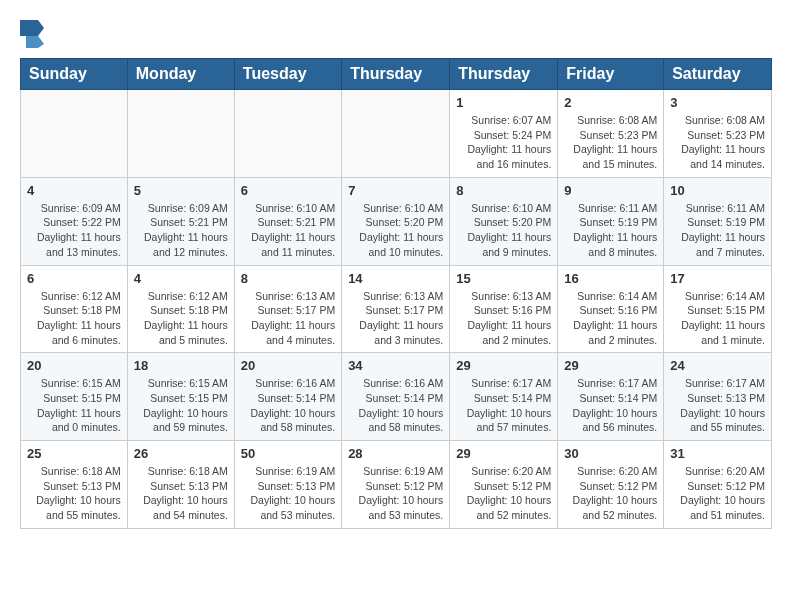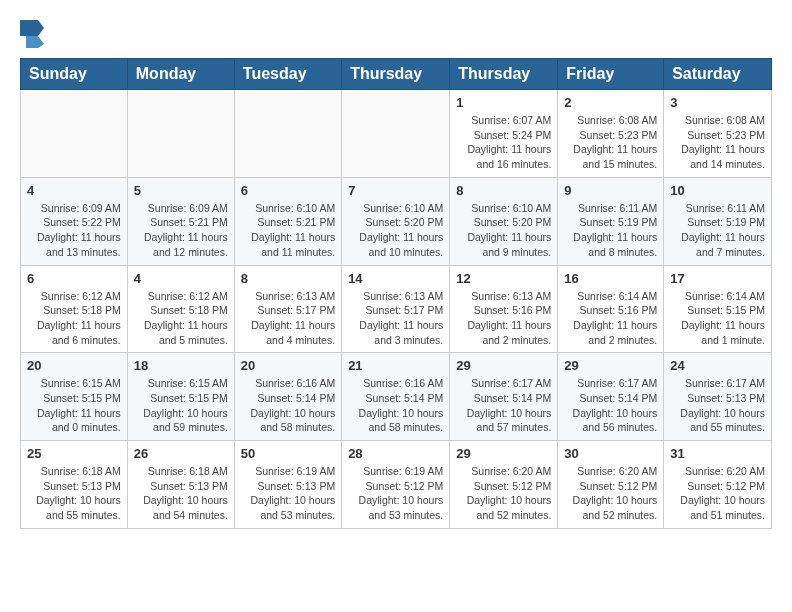--- a/index.html
+++ b/index.html
@@ -193,21 +193,21 @@
         </td>
         <td>
           <span class="day-number">8</span>
           <div class="day-info">Sunrise: 6:13 AM<br>Sunset: 5:17 PM<br>Daylight: 11 hours and 4 minutes.</div>
         </td>
         <td>
           <span class="day-number">14</span>
           <div class="day-info">Sunrise: 6:13 AM<br>Sunset: 5:17 PM<br>Daylight: 11 hours and 3 minutes.</div>
         </td>
         <td>
-          <span class="day-number">12</span>
+          <span class="day-number">15</span>
           <div class="day-info">Sunrise: 6:13 AM<br>Sunset: 5:16 PM<br>Daylight: 11 hours and 2 minutes.</div>
         </td>
         <td>
           <span class="day-number">16</span>
           <div class="day-info">Sunrise: 6:14 AM<br>Sunset: 5:16 PM<br>Daylight: 11 hours and 2 minutes.</div>
         </td>
         <td>
           <span class="day-number">17</span>
           <div class="day-info">Sunrise: 6:14 AM<br>Sunset: 5:15 PM<br>Daylight: 11 hours and 1 minute.</div>
         </td>
@@ -219,21 +219,21 @@
         </td>
         <td>
           <span class="day-number">18</span>
           <div class="day-info">Sunrise: 6:15 AM<br>Sunset: 5:15 PM<br>Daylight: 10 hours and 59 minutes.</div>
         </td>
         <td>
           <span class="day-number">20</span>
           <div class="day-info">Sunrise: 6:16 AM<br>Sunset: 5:14 PM<br>Daylight: 10 hours and 58 minutes.</div>
         </td>
         <td>
-          <span class="day-number">21</span>
+          <span class="day-number">34</span>
           <div class="day-info">Sunrise: 6:16 AM<br>Sunset: 5:14 PM<br>Daylight: 10 hours and 58 minutes.</div>
         </td>
         <td>
           <span class="day-number">29</span>
           <div class="day-info">Sunrise: 6:17 AM<br>Sunset: 5:14 PM<br>Daylight: 10 hours and 57 minutes.</div>
         </td>
         <td>
           <span class="day-number">29</span>
           <div class="day-info">Sunrise: 6:17 AM<br>Sunset: 5:14 PM<br>Daylight: 10 hours and 56 minutes.</div>
         </td>

